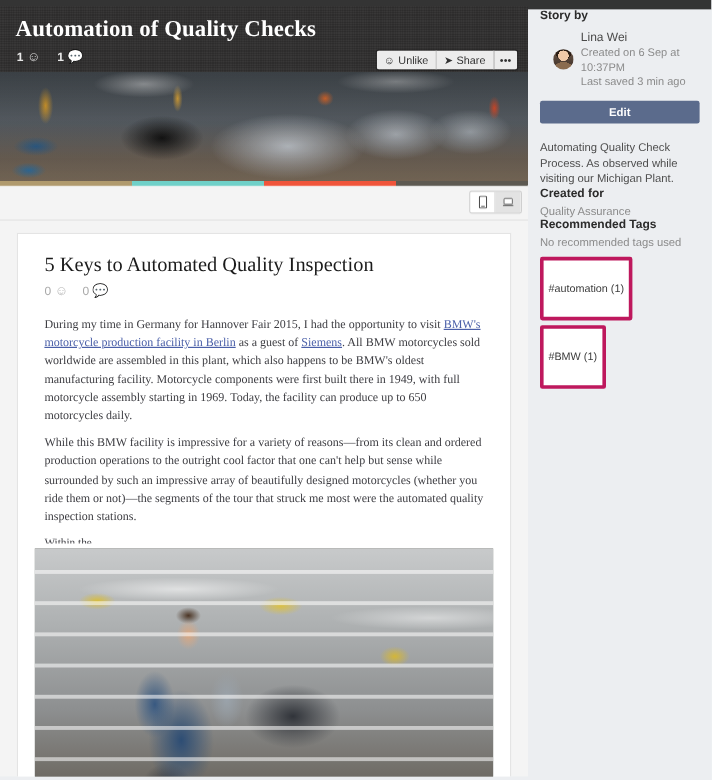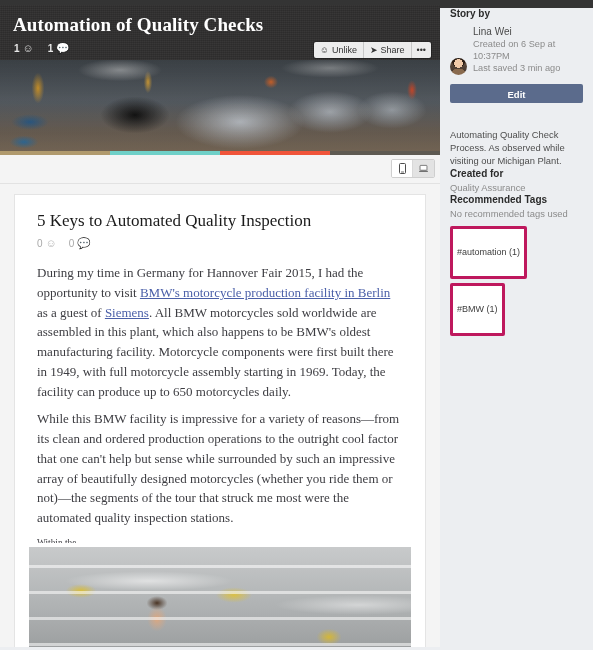--- a/index.html
+++ b/index.html
@@ -211,21 +211,21 @@
     color: #a8a8a8;
     font-size: 9px;
     align-items: center;
   }
   .article-stats .stat { color: #a8a8a8; font-weight: 400; }
   .article-stats .glyph { color: #b5b5b5; }
 
   .article-body {
     padding: 14px 22px 0 22px;
     font-family: "Liberation Serif", serif;
-    font-size: 13px;
+    font-size: 10px;
     line-height: 1.52;
     color: #3d3d42;
     text-align: left;
   }
   .article-body p { margin: 0 0 8px 0; }
   .article-body a {
     color: #4a5fa8;
     text-decoration: underline;
   }
   .clipped-line {
@@ -293,23 +293,24 @@
   }
   .sb-section-head {
     font-size: 10px;
     font-weight: 700;
     color: #2b2b2b;
     padding: 0 10px;
     margin-top: 0;
   }
   .author-row {
     display: flex;
-    align-items: flex-end;
+    align-items: center;
     gap: 6px;
     padding: 6px 10px 0 10px;
+    margin-left: 11px;
   }
   .avatar {
     width: 17px;
     height: 17px;
     border-radius: 50%;
     flex: 0 0 17px;
     background:
       radial-gradient(circle at 50% 32%, #f0c9a8 0 30%, transparent 31%),
       radial-gradient(ellipse 9px 7px at 50% 22%, #2b1d14 0 70%, transparent 72%),
       radial-gradient(ellipse 11px 8px at 50% 96%, #8a6b4f 0 70%, transparent 72%),
@@ -321,21 +322,21 @@
     font-size: 10px;
     color: #4a4a4a;
     font-weight: 400;
   }
   .author-sub {
     font-size: 9.2px;
     color: #8b8b8b;
   }
   .edit-btn {
     display: block;
-    margin: 9px 10px 16px 10px;
+    margin: 9px 10px 4px 10px;
     height: 19px;
     line-height: 19px;
     background: #5b6b8c;
     color: #fff;
     font-size: 9.5px;
     font-weight: 700;
     text-align: center;
     border: none;
     border-radius: 2px;
     cursor: pointer;

